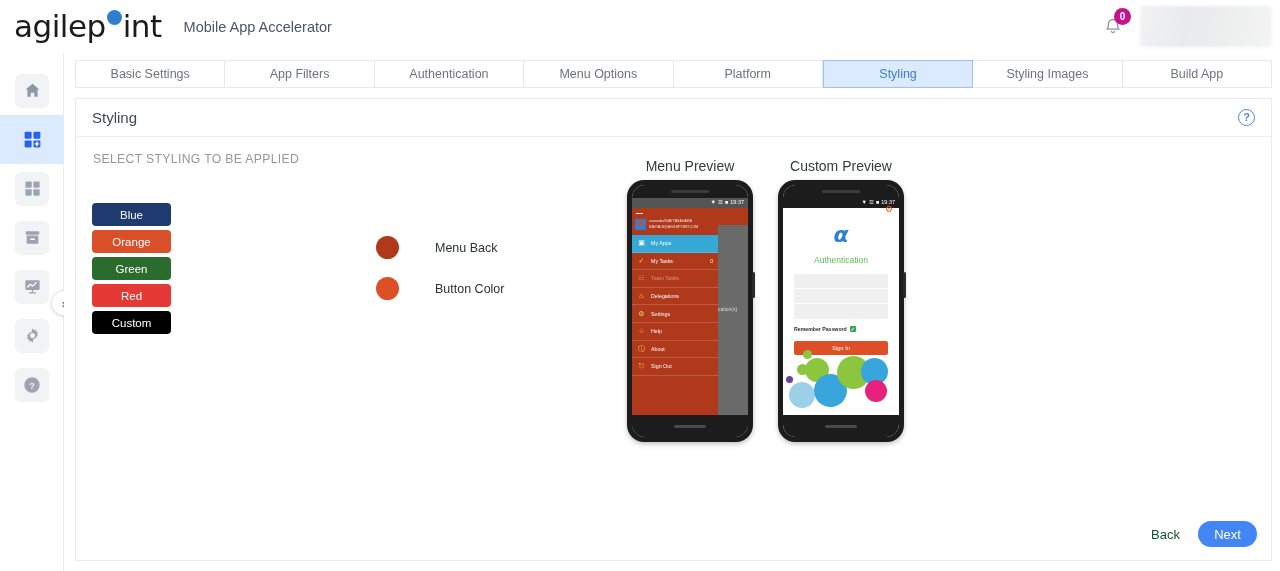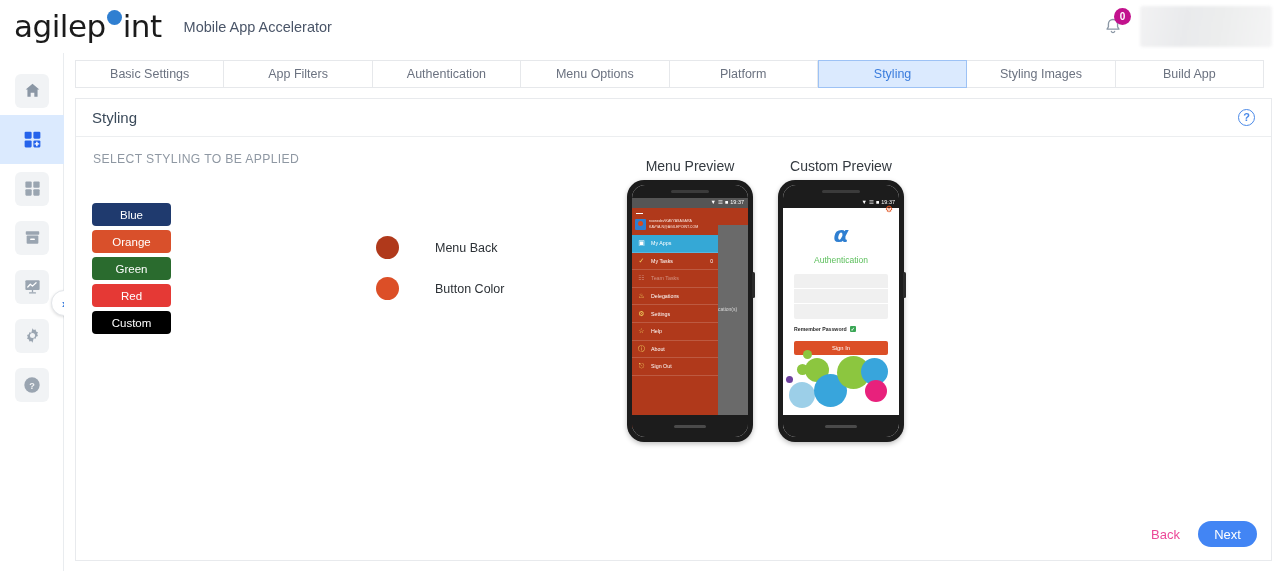--- a/index.html
+++ b/index.html
@@ -71,21 +71,21 @@
     color: #3b7ddd; font-size: 13px; font-weight: bold;
     cursor: pointer;
   }
 
   
   .main {
     position: absolute; top: 53px; left: 64px; width: 1216px; height: 518px;
     background: #ffffff;
   }
   .tabs {
-    display: flex; height: 28px; margin: 7px 16px 0 11px;
+    display: flex; height: 28px; margin: 7px 8px 0 11px;
     background: #f7f8fa;
   }
   .tab {
     flex: 1; display: flex; align-items: center; justify-content: center;
     font-size: 12.5px; color: #6b7280; background: #ffffff;
     border: 1px solid #e6e8eb; border-left: none;
     cursor: pointer; height: 28px;
   }
   .tab:first-child { border-left: 1px solid #e6e8eb; }
   .tab.active {
@@ -239,21 +239,21 @@
   }
   .signin-btn {
     position: absolute; left: 11px; right: 11px; top: 143px; height: 14px;
     border-radius: 2px; display: flex; align-items: center; justify-content: center;
     font-size: 5.8px; color: #fff; cursor: pointer;
   }
   .bubble { position: absolute; border-radius: 50%; }
 
   
   .footer { position: absolute; right: 14px; bottom: 13px; display: flex; align-items: center; gap: 18px; }
-  .back-link { font-size: 13px; color: #ec4899; cursor: pointer; }
+  .back-link { font-size: 13px; color: #14532d; cursor: pointer; }
   .next-btn {
     width: 59px; height: 26px; border-radius: 14px; background: #4285f4;
     color: #fff; font-size: 13px; border: none; cursor: pointer;
     display: flex; align-items: center; justify-content: center;
     font-family: "Liberation Sans", sans-serif;
   }
 </style>
 </head>
 <body>
 

